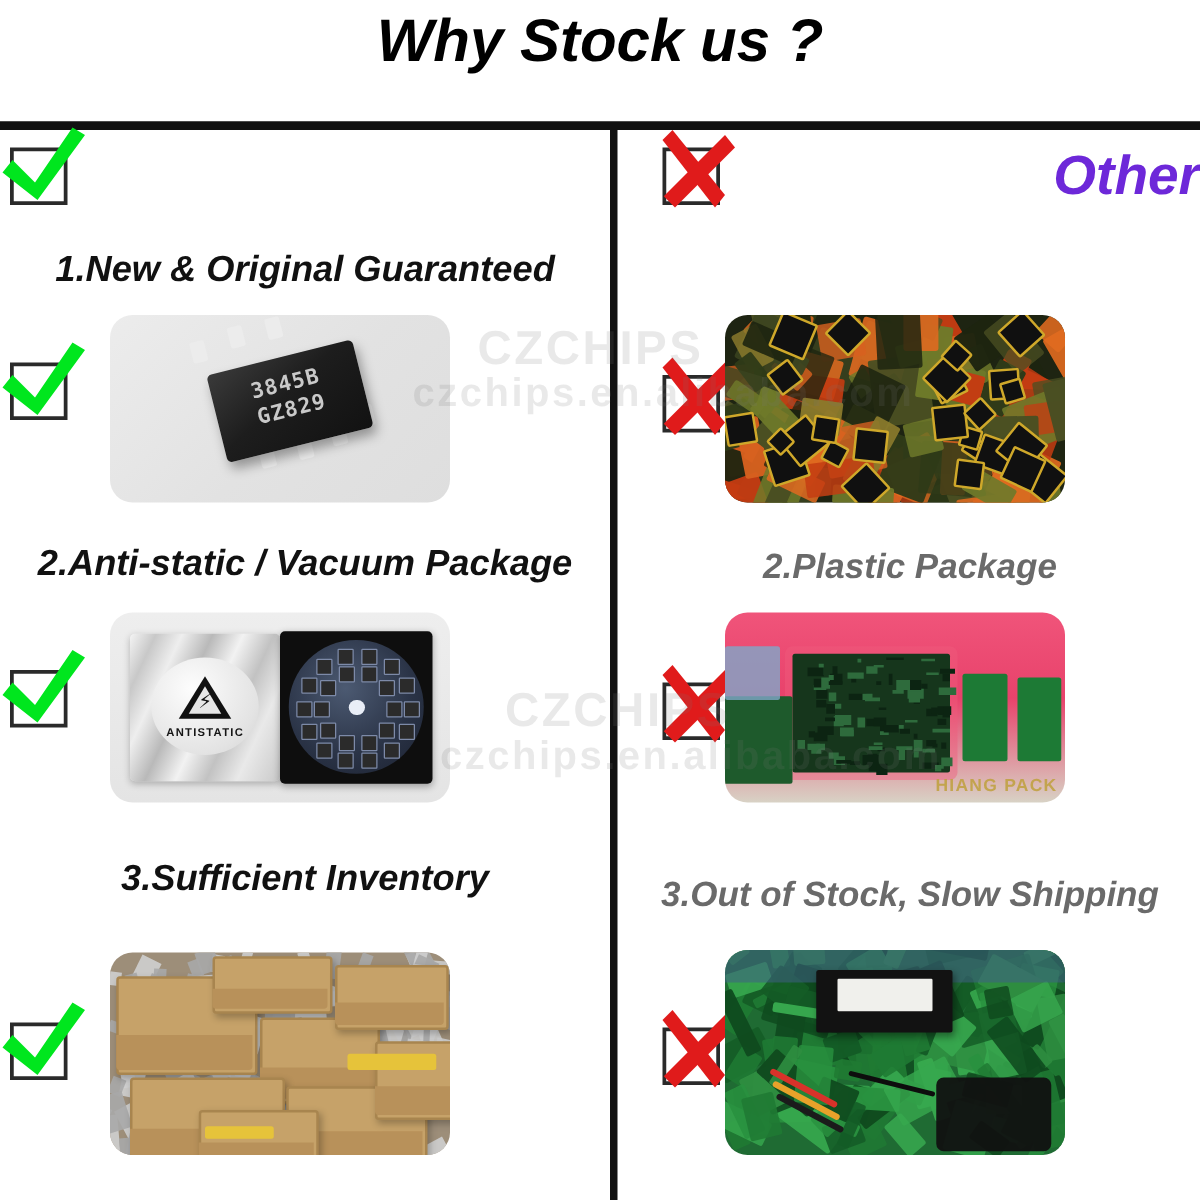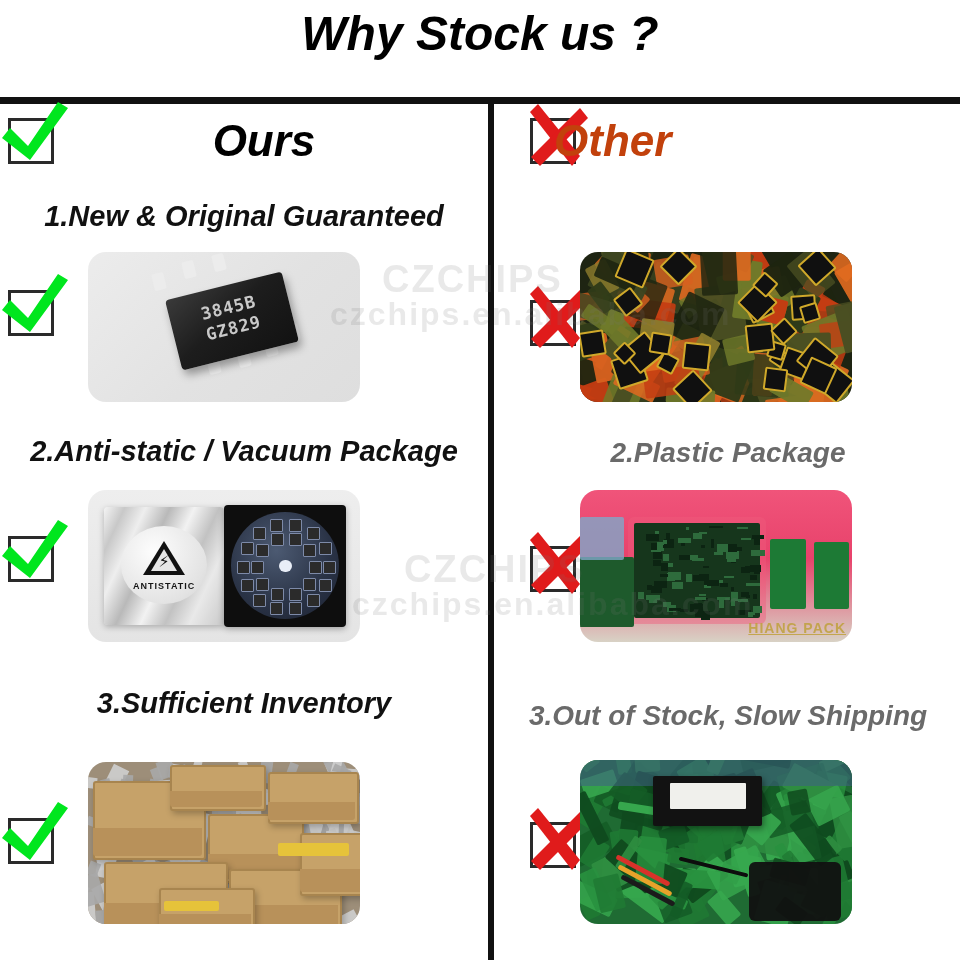--- a/index.html
+++ b/index.html
@@ -29,21 +29,21 @@
     position:absolute;left:488px;top:104px;width:6px;height:856px;background:#111;
   }
 
   
   .col-head{
     position:absolute;top:106px;height:70px;
     font-size:44px;font-weight:bold;font-style:italic;
     display:flex;align-items:center;
   }
   .col-head.ours{left:0;width:488px;justify-content:center;color:#000;}
-  .col-head.other{left:494px;width:466px;justify-content:flex-start;color:#c2410c;}
+  .col-head.other{left:494px;width:466px;justify-content:flex-end;color:#6d28d9;}
   .col-head.ours .htxt{padding-left:40px;}
   .col-head.other .htxt{padding-left:60px;}
 
   
   .markbox{position:absolute;width:46px;height:46px;box-sizing:border-box;}
   .markbox .sq{
     position:absolute;left:0;top:0;width:46px;height:46px;
     border:3px solid #2a2a2a;box-sizing:border-box;background:transparent;
   }
   .markbox svg{position:absolute;left:-12px;top:-22px;width:76px;height:80px;overflow:visible;}
@@ -142,23 +142,20 @@
   <div class="title">Why Stock us ?</div>
 
   <div class="hrule"></div>
   <div class="vrule"></div>
 
   <div class="markbox" style="left:8px;top:118px;">
     <div class="sq"></div>
     <svg viewBox="0 0 76 80">
       <path d="M6 42 L14 32 L32 50 L62 6 L72 12 L34 64 Z" fill="#00e61e"></path>
     </svg>
-  </div>
-  <div class="col-head ours">
-    <span class="htxt">Ours</span>
   </div>
 
   <div class="markbox" style="left:530px;top:118px;">
     <div class="sq"></div>
     <svg viewBox="0 0 76 80">
       <path d="M12 16 L20 8 L62 60 L54 70 Z" fill="#e01b1b"></path>
       <path d="M62 12 L70 22 L22 70 L13 61 Z" fill="#e01b1b"></path>
     </svg>
   </div>
   <div class="col-head other">
@@ -495,21 +492,21 @@
         <i style="position: absolute; left: 43.7068%; top: 68.4197%; width: 7.16215px; height: 2.19573px; background: rgb(46, 107, 60);"></i>
         <i style="position: absolute; left: 50.3188%; top: 35.7712%; width: 11.2739px; height: 7.97832px; background: rgb(46, 107, 60);"></i>
         <i style="position: absolute; left: 32.6448%; top: 77.4203%; width: 12.5525px; height: 3.46307px; background: rgb(12, 36, 18);"></i>
         <i style="position: absolute; left: 53.0325%; top: 56.3992%; width: 10.0654px; height: 2.64961px; background: rgb(46, 107, 60);"></i>
         <i style="position: absolute; left: -4%; top: 44%; width: 24%; height: 46%; background: rgb(30, 90, 44); border-radius: 2px;"></i>
         <i style="position: absolute; left: 0%; top: 18%; width: 16%; height: 28%; background: rgb(127, 168, 201); border-radius: 2px; opacity: 0.8;"></i>
         <i style="position: absolute; left: 70%; top: 32%; width: 13%; height: 46%; background: rgb(29, 122, 53); border-radius: 2px;"></i>
         <i style="position: absolute; left: 86%; top: 34%; width: 13%; height: 44%; background: rgb(29, 122, 53); border-radius: 2px;"></i>
         <i style="position: absolute; left: 0px; top: 0px; width: 100%; height: 18%; opacity: 0;"></i>
       </div>
-    <div style="position:absolute;right:6px;bottom:6px;font-size:14px;font-weight:bold;color:rgba(190,160,60,.85);letter-spacing:1px;text-decoration:underline;">HIANG PACK</div>
+    <div style="position:absolute;right:6px;bottom:6px;font-size:14px;font-weight:bold;color:rgba(190,160,60,.85);letter-spacing:1px;">HIANG PACK</div>
   </div>
 
   <div class="rowtxt left" style="left:0;top:687px;width:488px;font-size:29px;">
     <div>3.Sufficient Inventory</div>
   </div>
 
   <div class="rowtxt right" style="left:496px;top:700px;width:464px;font-size:28px;">3.Out of Stock, Slow Shipping</div>
 
   <div class="markbox" style="left:8px;top:818px;">
     <div class="sq"></div>

